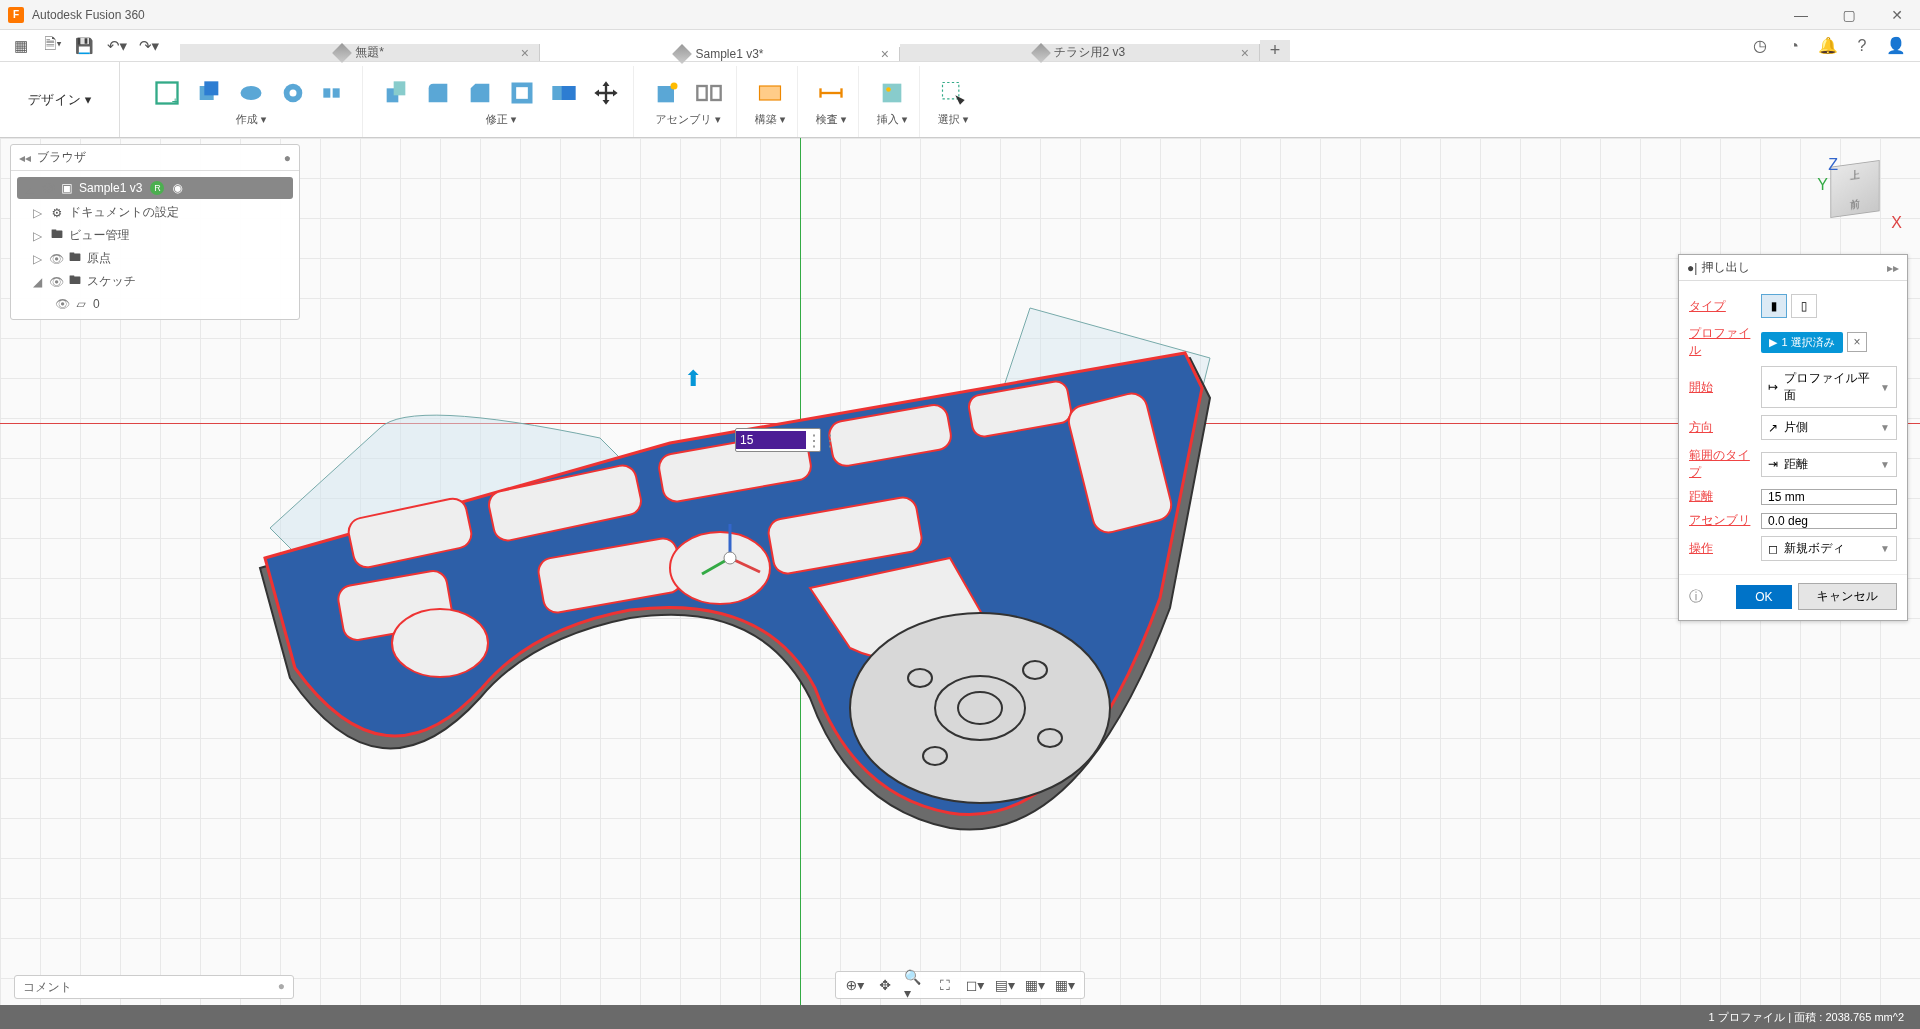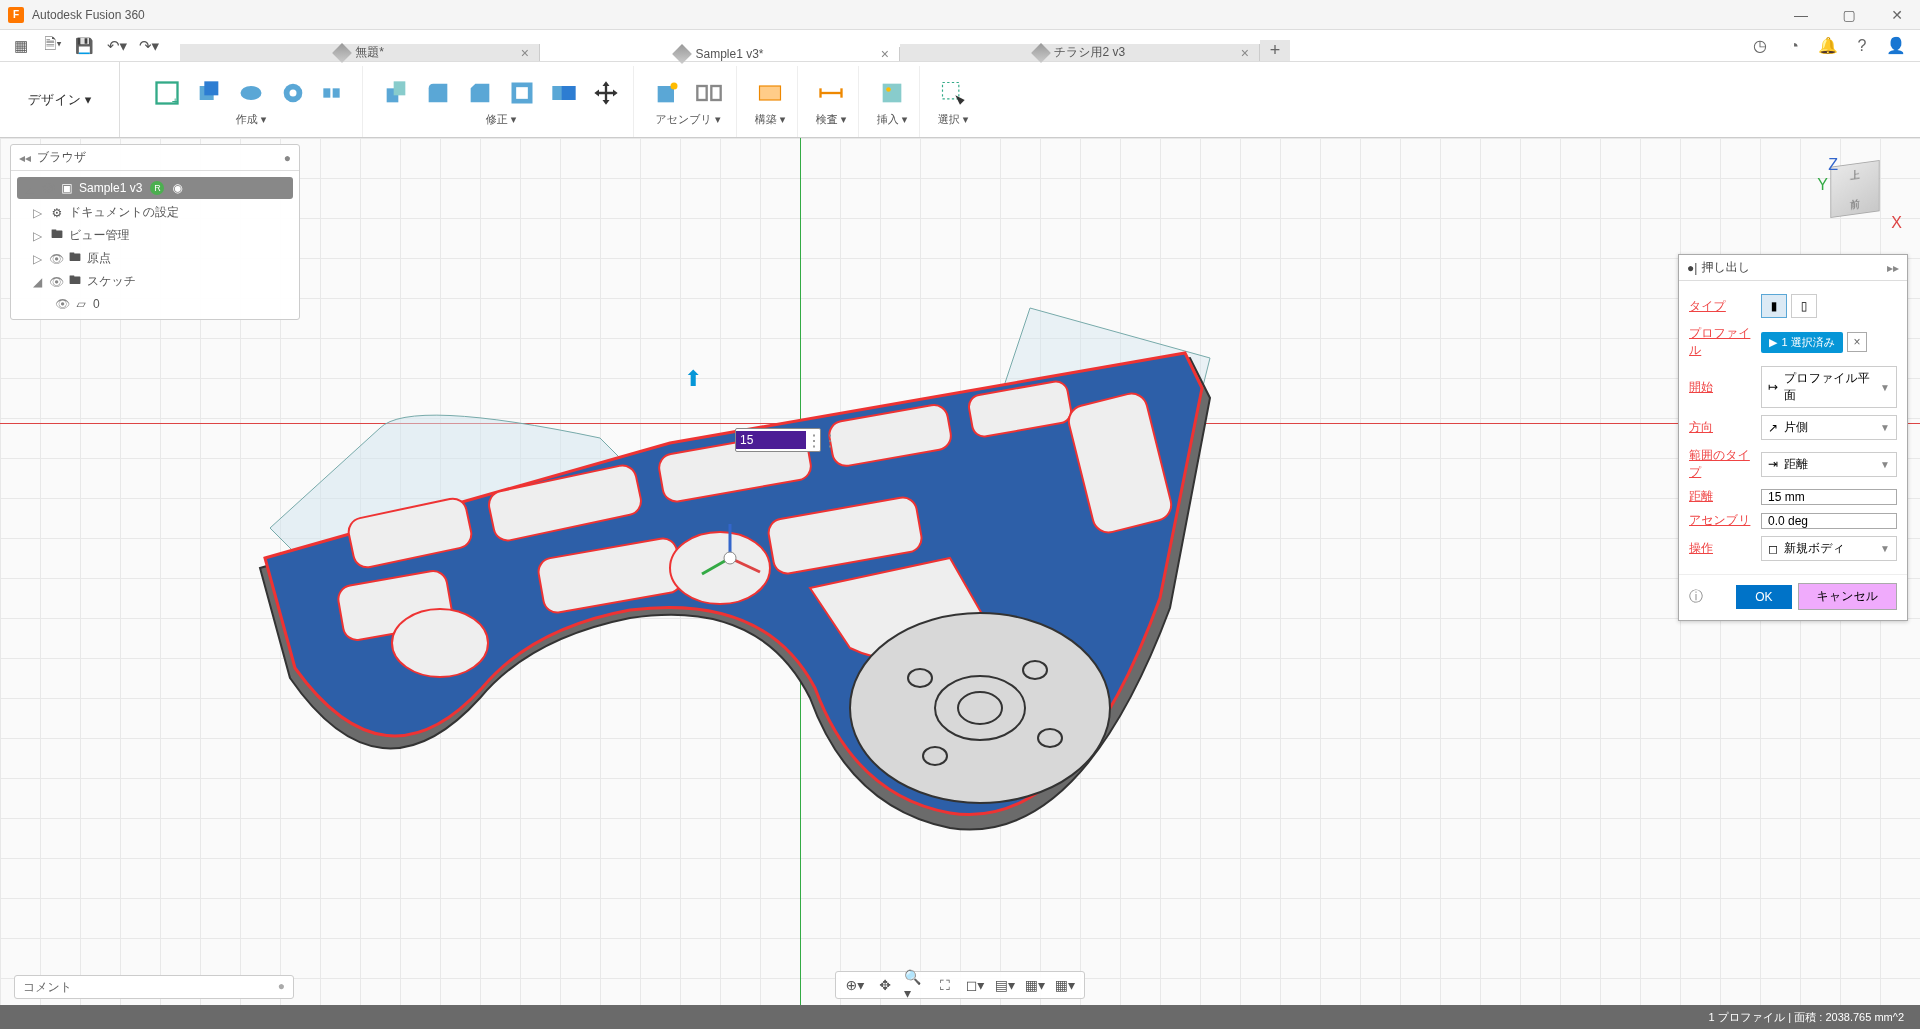--- a/index.html
+++ b/index.html
@@ -93,21 +93,21 @@
 .dselect { flex:1; border:1px solid #ccc; padding:3px 6px; background:#fff; display:flex; align-items:center; gap:6px; }
 .dselect .caret { margin-left:auto; color:#888; font-size:10px; }
 .dinput { flex:1; border:1px solid #aaa; padding:0 6px; background:#fff; }
 .type-btns { display:flex; gap:4px; }
 .type-btn { width:26px; height:24px; border:1px solid #ccc; display:flex; align-items:center; justify-content:center; }
 .type-btn.active { background:#dceaf5; border-color:#5aa7d6; }
 .profile-chip { background:#0696d7; color:#fff; padding:3px 8px; border-radius:2px; display:inline-flex; align-items:center; gap:4px; font-size:11px; }
 .profile-x { border:1px solid #aaa; width:20px; height:20px; display:inline-flex; align-items:center; justify-content:center; color:#666; }
 .dialog-footer { display:flex; padding:8px 10px 10px; gap:6px; border-top:1px solid #eee; align-items:center; }
 .dialog-footer .info { color:#888; margin-right:auto; font-size:14px; }
-.btn { padding:4px 18px; font-size:12px; border:1px solid #aaa; background:#f0abfc; }
+.btn { padding:4px 18px; font-size:12px; border:1px solid #aaa; background:#e5e5e5; }
 .btn.primary { background:#0073c8; color:#fff; border-color:#0073c8; }
 
 
 .comment-bar { position:absolute; bottom:6px; left:14px; width:280px; height:24px; border:1px solid #ccc; background:#fff; font-size:12px; padding:3px 8px; color:#666; border-radius:3px; }
 .nav-toolbar { position:absolute; bottom:6px; left:50%; transform:translateX(-50%); display:flex; gap:8px; background:rgba(255,255,255,.9); border:1px solid #ccc; padding:3px 8px; border-radius:3px; }
 .nav-toolbar .nb { width:22px; height:20px; display:inline-flex; align-items:center; justify-content:center; color:#555; font-size:14px; }
 .status { position:absolute; left:0; right:0; bottom:0; height:24px; background:#6a6a6a; color:#fff; font-size:11px; display:flex; align-items:center; justify-content:flex-end; padding:0 16px; }
 </style>
 </head>
 <body>

